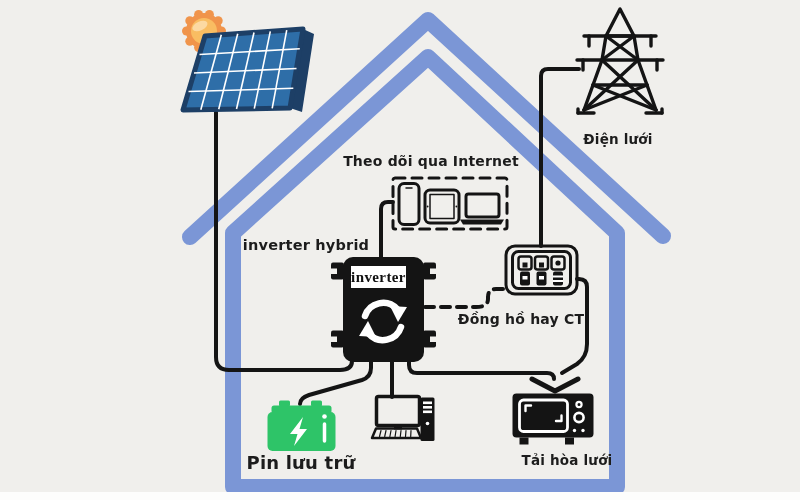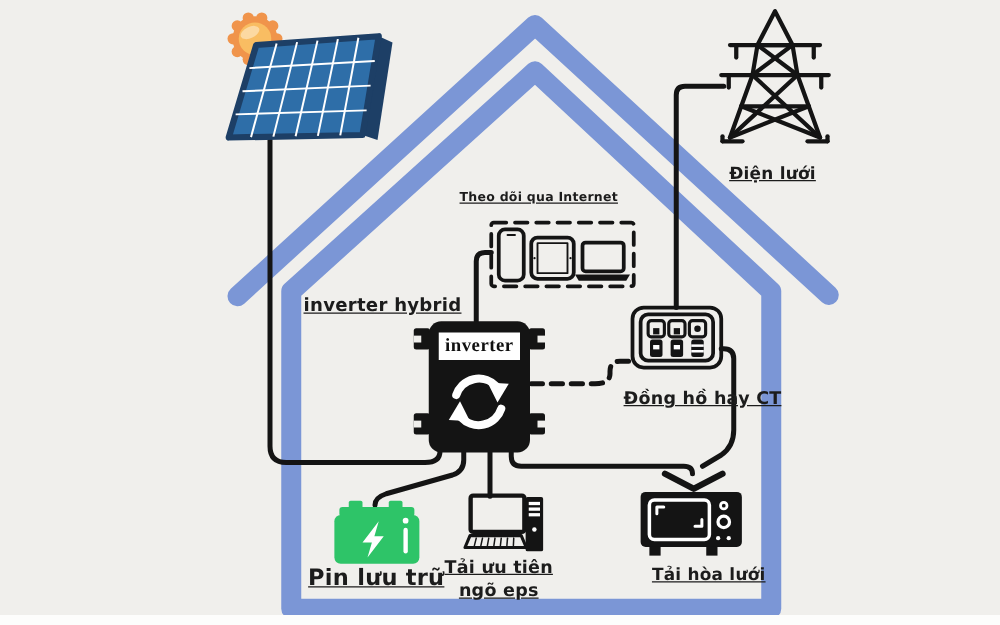--- a/index.html
+++ b/index.html
@@ -30,31 +30,30 @@
   .ray{stroke:var(--ray,#d8ce52);stroke-width:2.6;stroke-dasharray:5.5 5;fill:none;stroke-linecap:round;}
   .gridline{stroke:#ffffff;stroke-width:1.6;}
   
   .lbl{
     position:absolute;
     transform:translateX(-50%);
     color:#1c1c1c;
     font-weight:700;
     white-space:nowrap;
     letter-spacing:.2px;
-    text-decoration:underline;
   }
-  .lbl-internet{left:431px;top:153px;font-size:10px;}
+  .lbl-internet{left:431px;top:153px;font-size:14px;}
   .lbl-invhybrid{left:306px;top:237px;font-size:14.5px;}
   .lbl-grid{left:618px;top:131px;font-size:13.5px;}
-  .lbl-meter{left:521px;top:311px;font-size:14px;margin-left:41px;}
+  .lbl-meter{left:521px;top:311px;font-size:14px;}
   .lbl-battery{left:301px;top:452px;font-size:18px;}
   .lbl-priority{left:399px;top:445px;font-size:14px;text-align:center;line-height:18.5px;}
   .lbl-gridtie{left:567px;top:452px;font-size:13.5px;}
   .inverter-tag{
-    position:absolute;left:351px;top:266px;width:65px;height:22px;
+    position:absolute;left:351px;top:266px;width:55px;height:22px;
     background:#ffffff;color:#111;
     font-family:"Liberation Serif","DejaVu Serif",serif;
     font-weight:700;font-size:15px;line-height:22px;text-align:center;
     letter-spacing:.4px;
   }
 </style>
 </head>
 <body>
 
 <div class="canvas">
@@ -234,21 +233,17 @@
       <rect x="519.5" y="437.5" width="9" height="7" class="f-ink"></rect>
       <rect x="565" y="437.5" width="9" height="7" class="f-ink"></rect>
     </g>
   </svg>
 
   <div class="lbl lbl-internet">Theo dõi qua Internet</div>
   <div class="lbl lbl-invhybrid">inverter hybrid</div>
   <div class="lbl lbl-grid">Điện lưới</div>
   <div class="lbl lbl-meter">Đồng hồ hay CT</div>
   <div class="lbl lbl-battery">Pin lưu trữ</div>
-  <div class="lbl lbl-priority">
-    <div>Tải ưu tiên</div>
-    <div>ngõ eps</div>
-  </div>
   <div class="lbl lbl-gridtie">Tải hòa lưới</div>
   <div class="inverter-tag">inverter</div>
 
   <div class="bottom-strip"></div>
 </div>
 
 </body></html>

